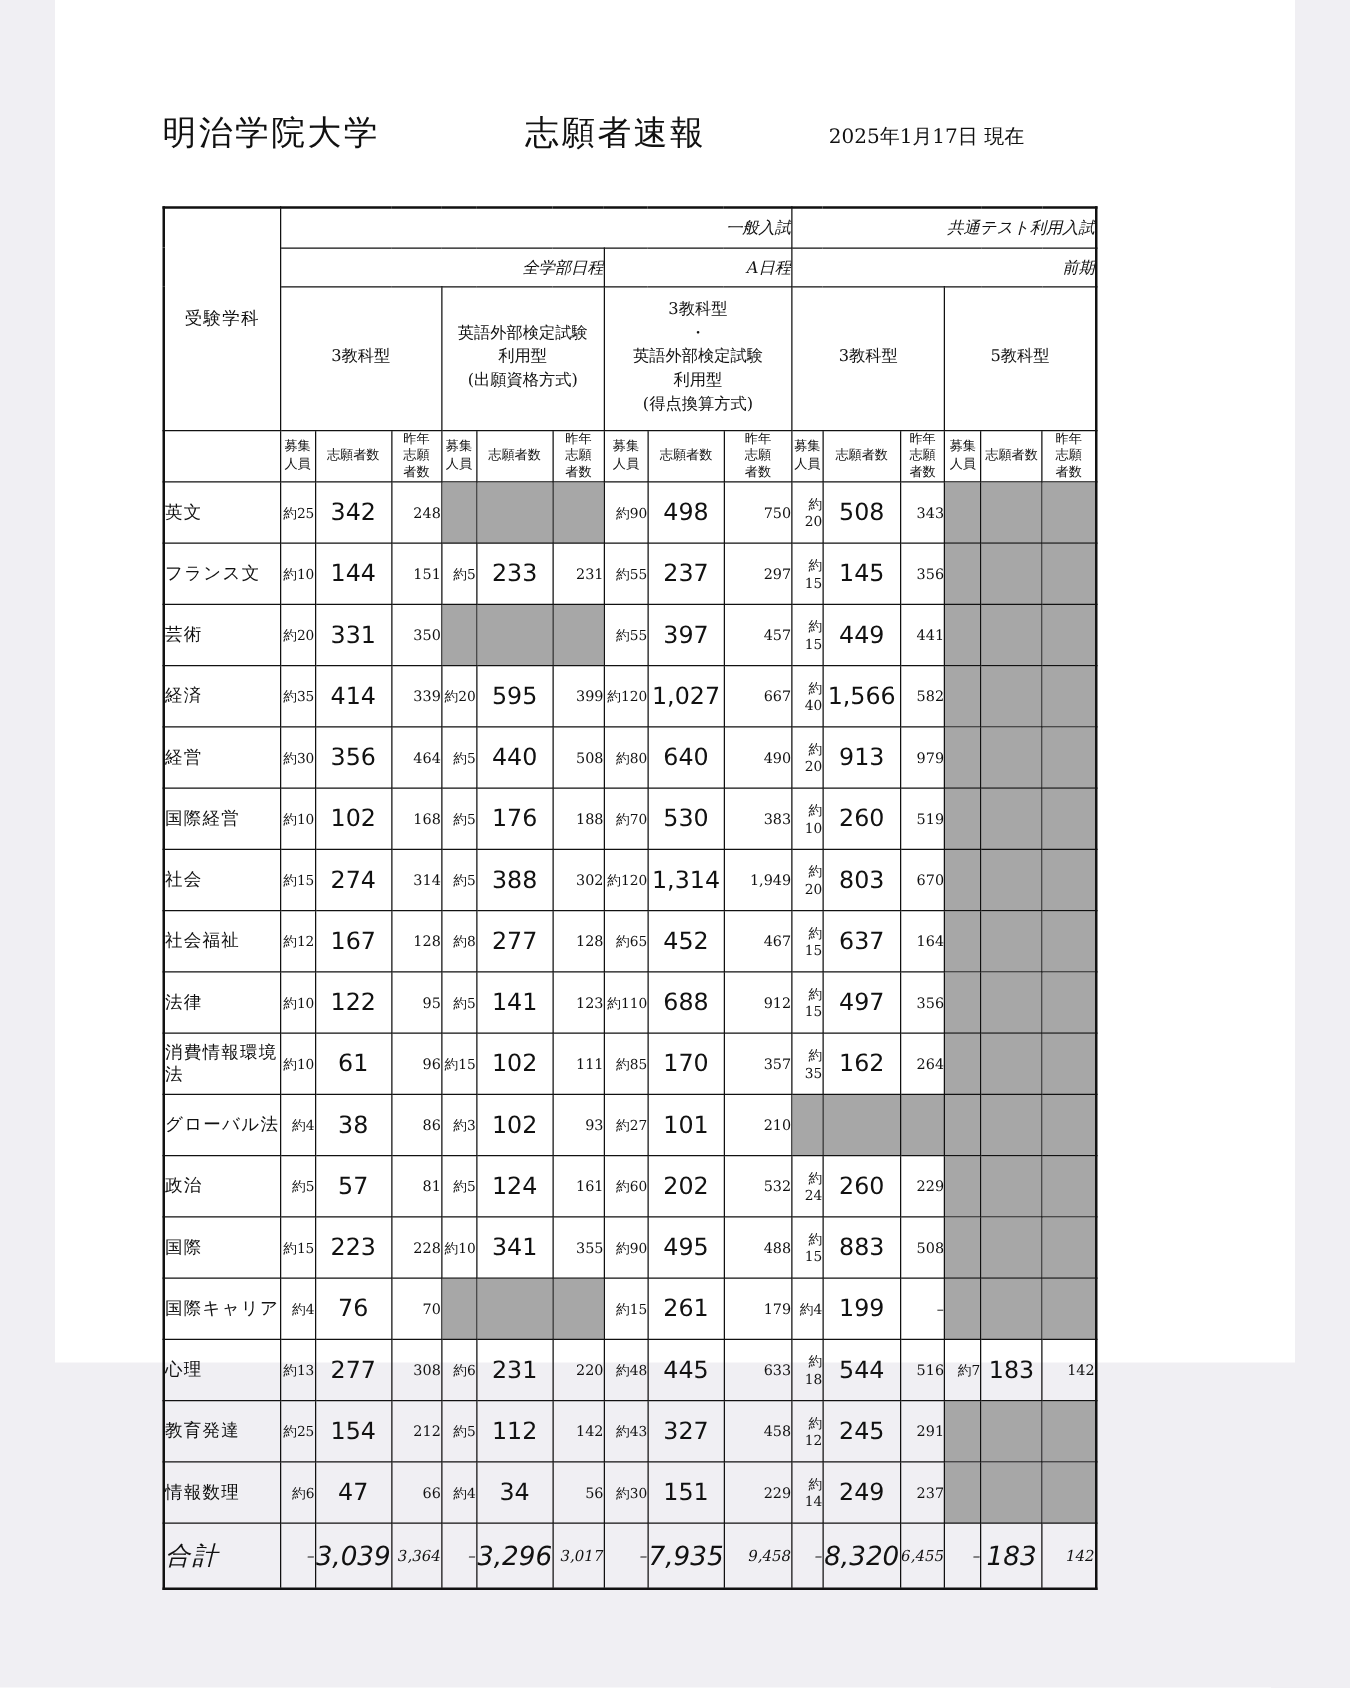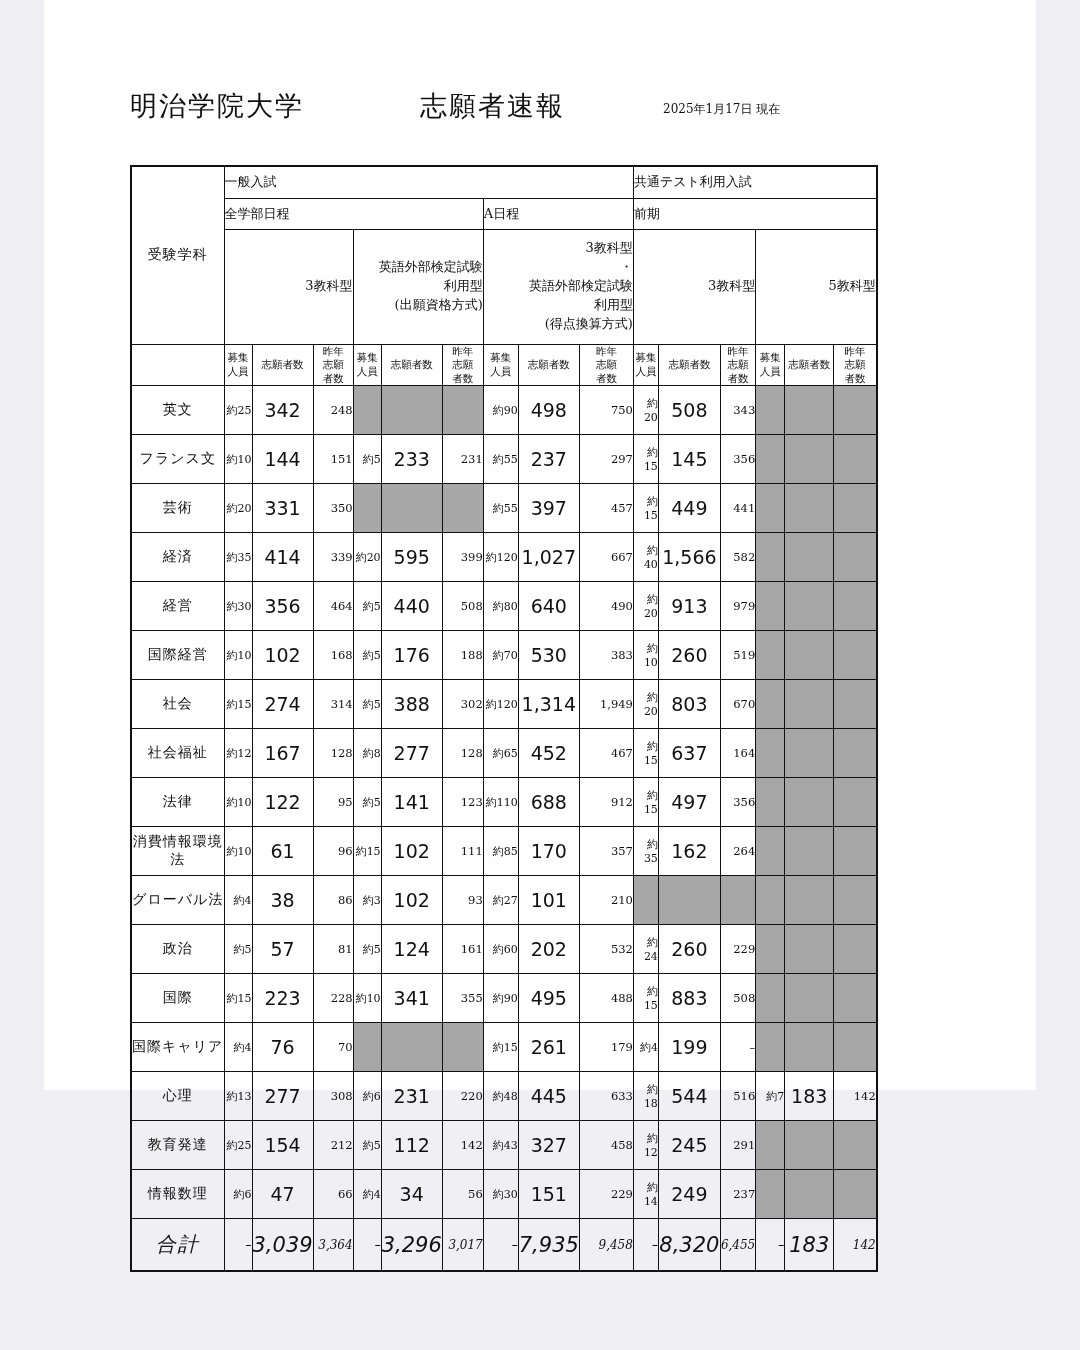--- a/index.html
+++ b/index.html
@@ -12,39 +12,39 @@
   .sheet{
     position:absolute;left:44px;top:0;width:992px;height:1090px;
     background:#ffffff;
   }
   .titlebar{
     position:absolute;left:86px;top:86px;width:760px;height:40px;
     display:flex;align-items:center;white-space:nowrap;
   }
   .t1{font-size:27px;letter-spacing:2px;}
   .t2{font-size:27px;letter-spacing:2px;margin-left:116px;}
-  .t3{font-size:12px;margin-left:98px;padding-top:6px;}
+  .t3{font-size:16px;margin-left:98px;padding-top:6px;}
   table.report{
     position:absolute;left:86px;top:165px;
     border-collapse:collapse;table-layout:fixed;
     border:2px solid #111;
   }
   table.report th, table.report td{
     border:1px solid #111;
     padding:0;overflow:hidden;
     font-weight:normal;
   }
   tr.hr1{height:32px;} tr.hr2{height:31px;margin-left:22px;} tr.hr3{height:115px;} tr.hr4{height:40px;}
   tbody tr{height:49px;}
   tbody tr.total{height:52px;font-style:italic;}
-  th.h1,th.h2{font-size:13px;text-align:left;}
+  th.h1,th.h2{font-size:13px;text-align:right;font-style:italic;}
   th.corner{font-size:14px;text-align:center;letter-spacing:1px;}
-  th.examtype{font-size:13px;text-align:right;white-space:pre-line;line-height:1.45;}
+  th.examtype{font-size:13px;text-align:center;white-space:pre-line;line-height:1.45;}
   th.sub{font-size:10.5px;text-align:center;white-space:pre-line;line-height:1.3;}
-  td.rowlabel{font-size:14px;text-align:center;padding-left:7px;letter-spacing:1px;}
+  td.rowlabel{font-size:14px;text-align:left;padding-left:7px;letter-spacing:1px;}
   td.recruit{font-size:11px;text-align:right;padding-right:3px;}
   td.applicants{
     font-size:19px;font-weight:bold;text-align:center;
     font-family:"DejaVu Sans","Liberation Sans",sans-serif;
   }
   td.lastyear{font-size:11.5px;text-align:right;padding-right:9px;}
   td.gray{background:#a7a7a7;}
   tr.total td.rowlabel{font-size:20px;letter-spacing:2px;}
   tr.total td.applicants{font-size:21px;}
   tr.total td.lastyear{font-size:12px;}

